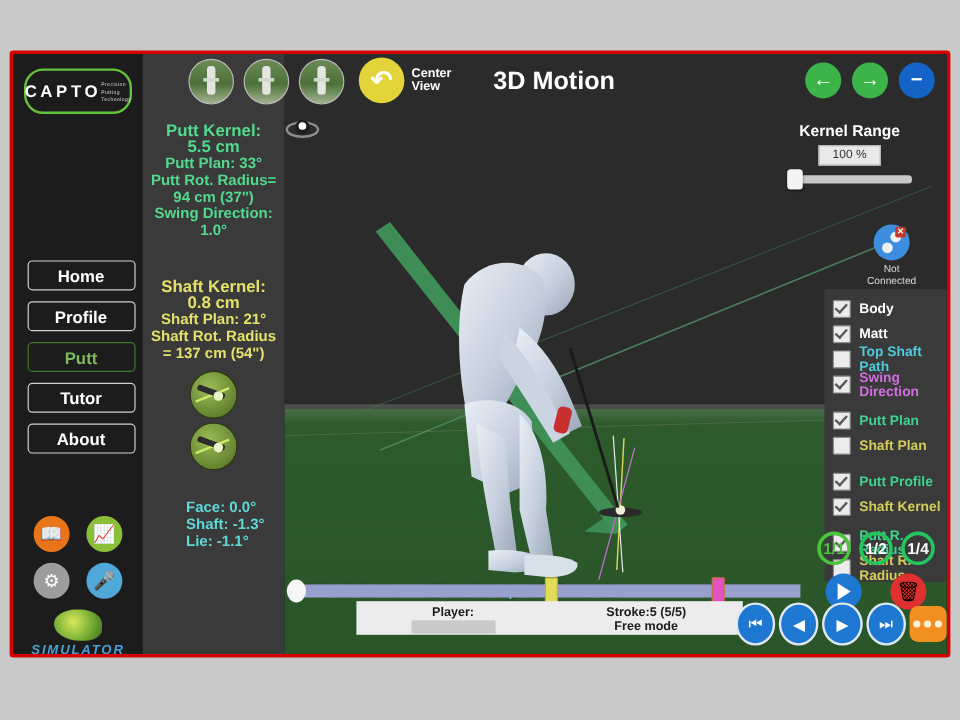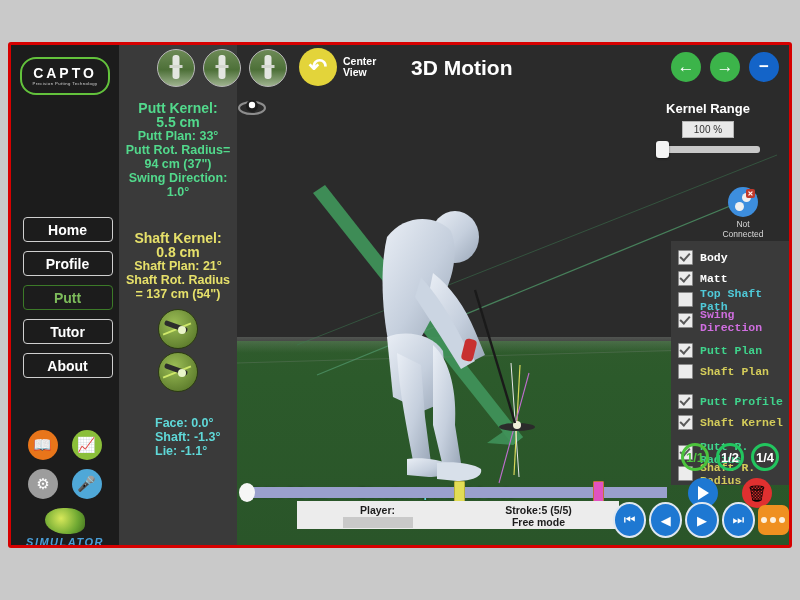--- a/index.html
+++ b/index.html
@@ -4,21 +4,21 @@
 <style>
   html,body{margin:0;padding:0;background:#c9c9c9;}
   body{width:800px;height:600px;font-family:"Liberation Sans",sans-serif;overflow:hidden;}
   #app{position:absolute;left:8px;top:42px;width:784px;height:506px;background:#d60000;
        border-radius:3px;box-sizing:border-box;padding:3px;}
   #inner{position:relative;width:100%;height:100%;background:#2e2e2e;overflow:hidden;}
 
   
   #sidebar{position:absolute;left:0;top:0;width:108px;height:100%;background:#1c1c1c;}
   .logo-box{margin:12px auto 0;width:86px;height:34px;border:2px solid #63c23c;border-radius:16px;
-            display:flex;flex-direction:column;align-items:center;justify-content:center;}
+            display:flex;flex-direction:row;align-items:center;justify-content:center;}
   .logo-main{color:#ffffff;font-size:14px;font-weight:bold;letter-spacing:3px;line-height:14px;
              font-family:"Liberation Sans",sans-serif;}
   .logo-sub{color:#d8d8d8;font-size:4.2px;letter-spacing:.4px;line-height:6px;margin-top:1px;}
   .navbtn{width:90px;height:25px;margin:0 auto 9px;border:1px solid #cfcfcf;border-radius:4px;
           background:#1c1c1c;color:#ffffff;font-size:14px;font-weight:bold;
           display:flex;align-items:center;justify-content:center;box-sizing:border-box;}
   .navbtn.active{border-color:#3c7a28;color:#7dbb5b;}
   #navlist{position:absolute;top:172px;left:0;width:113px;}
   #iconrow{position:absolute;top:385px;left:0;width:108px;}
   .icrow{display:flex;justify-content:center;gap:14px;margin-bottom:9px;}
@@ -67,21 +67,21 @@
   .camic .fig:after{content:"";position:absolute;left:-3px;top:10px;width:13px;height:3px;background:#d3d7ce;}
   .yellowbtn{width:38px;height:38px;border-radius:50%;background:#e3d43a;
              display:flex;align-items:center;justify-content:center;color:#fff;font-size:22px;font-weight:bold;}
   .title3d{color:#ffffff;font-size:21px;font-weight:bold;}
   .navcirc{width:30px;height:30px;border-radius:50%;display:flex;align-items:center;justify-content:center;
            color:#fff;font-size:17px;font-weight:bold;}
   .nc-green{background:#3cb44a;}
   .nc-blue{background:#1464c8;}
 
   
-  #rightpanel{position:absolute;right:0;top:196px;width:118px;bottom:60px;background:#3a3a3a;font-family:Liberation Mono, monospace;}
+  #rightpanel{position:absolute;right:0;top:196px;width:102px;bottom:60px;background:#3a3a3a;}
   .chkrow{display:flex;align-items:center;height:21px;padding-left:7px;}
   .chkbox{width:13px;height:13px;background:#ececec;border:1px solid #8a8a8a;position:relative;
           flex:0 0 13px;border-radius:1px;}
   .chkbox.on:after{content:"";position:absolute;left:3px;top:0px;width:4px;height:8px;
          border:solid #5a5a5a;border-width:0 2px 2px 0;transform:rotate(42deg);}
   .chklbl{margin-left:7px;font-size:11.5px;font-weight:bold;}
 
   
   #krange{position:absolute;right:0;top:46px;width:162px;height:150px;}
   .krtitle{color:#ffffff;font-size:13px;font-weight:bold;text-align:center;}

